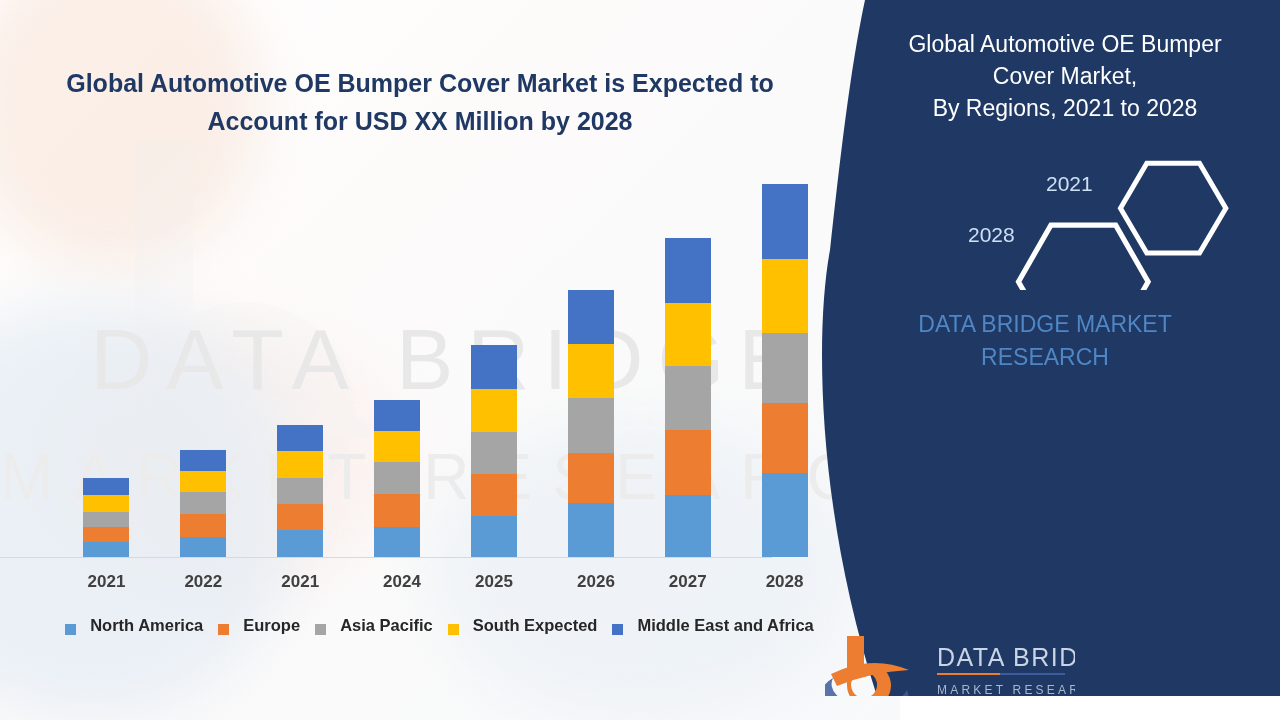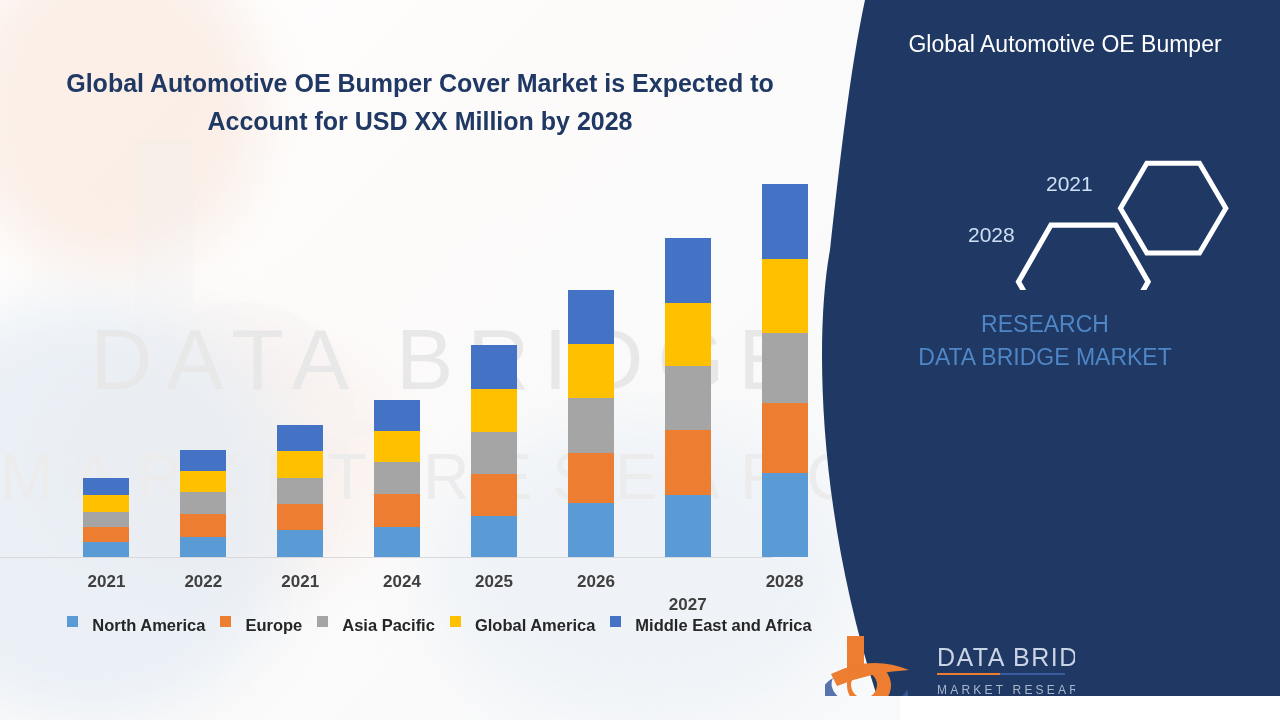--- a/index.html
+++ b/index.html
@@ -67,21 +67,21 @@
     position:absolute; width:80px; text-align:center;
     font-size:17px; color:#404040; font-weight:700;
   }
 
   
   #legend{
     position:absolute; left:52px; top:616px; width:775px;
     display:flex; justify-content:center; align-items:center; gap:15px;
     font-size:16.5px; color:#262626; font-weight:700;
   }
-  .lg{ display:flex; align-items:flex-start; gap:14px; white-space:nowrap; }
+  .lg{ display:flex; align-items:flex-end; gap:14px; white-space:nowrap; }
   .lg .sw{ width:11px; height:11px; display:inline-block; }
 
   
   #right-panel{
     position:absolute; right:0; top:0; width:470px; height:696px;
     overflow:hidden;
   }
   #navy-shape{ position:absolute; inset:0; }
   #right-content{ position:absolute; inset:0; }
 
@@ -182,70 +182,72 @@
       </div>
   </div>
   <div id="baseline"></div>
   <div id="xaxis">
       <div class="xtick" style="left: 14.4375px;">2021</div>
       <div class="xtick" style="left: 111.312px;">2022</div>
       <div class="xtick" style="left: 208.188px;">2021</div>
       <div class="xtick" style="left: 310px;">2024</div>
       <div class="xtick" style="left: 401.938px;">2025</div>
       <div class="xtick" style="left: 504px;">2026</div>
-      <div class="xtick" style="left: 595.688px; margin-top: 23px;">2027</div>
+      <div class="xtick" style="left: 595.688px;">2027</div>
       <div class="xtick" style="left: 692.562px;">2028</div>
     </div>
 
   <div id="legend">
       <div class="lg">
         <span class="sw" style="background: rgb(91, 155, 213);"></span>
         <span>North America</span>
       </div>
       <div class="lg">
         <span class="sw" style="background: rgb(237, 125, 49);"></span>
         <span>Europe</span>
       </div>
       <div class="lg">
         <span class="sw" style="background: rgb(165, 165, 165);"></span>
         <span>Asia Pacific</span>
       </div>
       <div class="lg">
         <span class="sw" style="background: rgb(255, 192, 0);"></span>
-        <span>Global America</span>
+        <span>South Expected</span>
       </div>
       <div class="lg">
         <span class="sw" style="background: rgb(68, 114, 196);"></span>
         <span>Middle East and Africa</span>
       </div>
     </div>
 </div>
 
 <div id="right-panel">
   <svg id="navy-shape" viewBox="0 0 470 720" preserveAspectRatio="none">
     <path d="M55 0 L470 0 L470 720 L75 720 C 5 520 5 330 20 250 C 30 160 40 70 55 0 Z" fill="#1f3864"></path>
   </svg>
 
   <div id="right-content">
     <div id="side-title">
       <div>Global Automotive OE Bumper</div>
+      <div>Cover Market,</div>
+      <div>By Regions,  2021 to 2028</div>
     </div>
 
     <div id="hexwrap">
       <svg viewBox="0 0 470 140" style="position:absolute;inset:0;">
         <polygon points="216,12 250,12 267,41 250,70 216,70 199,41" transform="translate(-60,-24) scale(1.55) translate(40,12)" fill="none" stroke="#ffffff" stroke-width="3.2"></polygon>
         <polygon points="150,45 190,45 210,80 190,115 150,115 130,80" transform="translate(-75,-14) scale(1.62) translate(45,10)" fill="none" stroke="#ffffff" stroke-width="3.2"></polygon>
       </svg>
       <div class="hexlabel" style="left:236px;top:22px;">2021</div>
       <div class="hexlabel" style="left:158px;top:73px;">2028</div>
     </div>
 
     <div id="brand">
+      <div>DATA BRIDGE MARKET</div>
       <div>RESEARCH</div>
-      <div>DATA BRIDGE MARKET</div>
     </div>
 
     <div id="logo">
       <svg viewBox="0 0 250 78" style="width:100%;height:100%;">
         <path d="M22 8 h17 v28 a22 22 0 1 1 -17 21 z M39 44 a13 13 0 1 0 .1 0 z" fill="#ED7D31"></path>
         <path d="M6 46 q40 -20 78 -4 q-38 2 -72 16 z" fill="#ED7D31"></path>
         <path d="M8 50 a38 22 0 1 0 74 12 a44 26 0 1 1 -74 -12 z" fill="#3b5c9e" opacity=".85"></path>
         <text x="112" y="38" fill="#c9d4e4" font-size="25" letter-spacing="1.5" font-family="Liberation Sans, sans-serif">DATA BRIDGE</text>
         <line x1="112" y1="46" x2="175" y2="46" stroke="#ED7D31" stroke-width="2"></line>
         <line x1="175" y1="46" x2="240" y2="46" stroke="#3b5c9e" stroke-width="2"></line>

